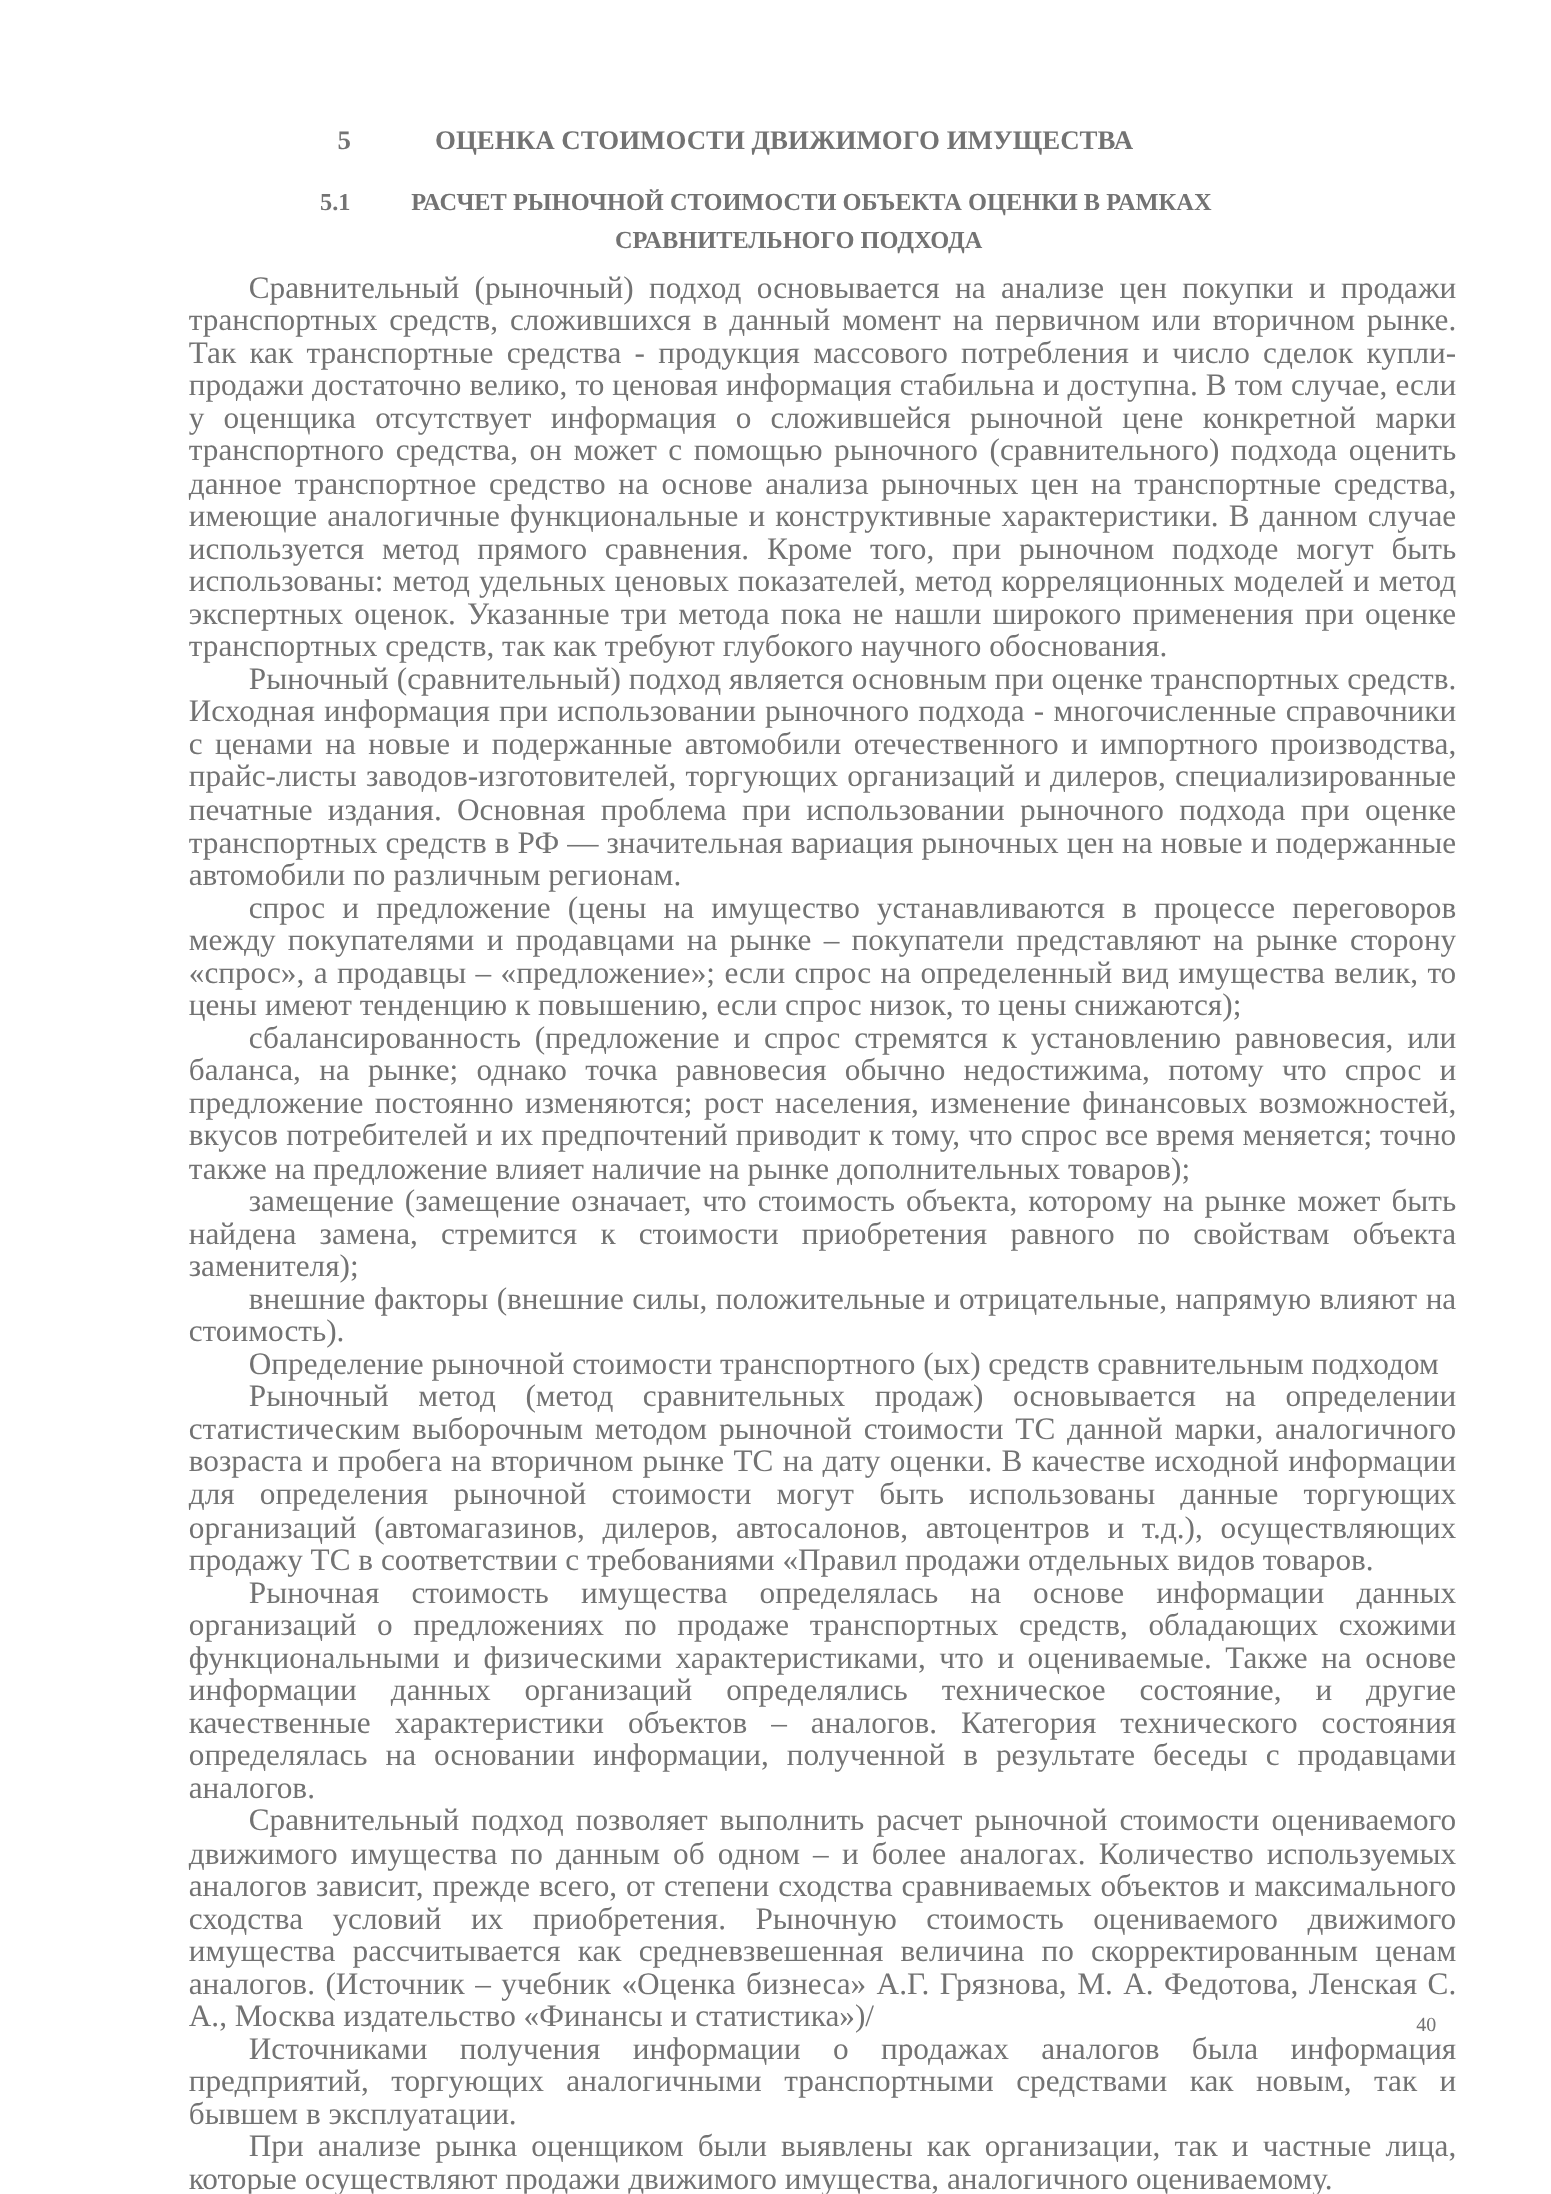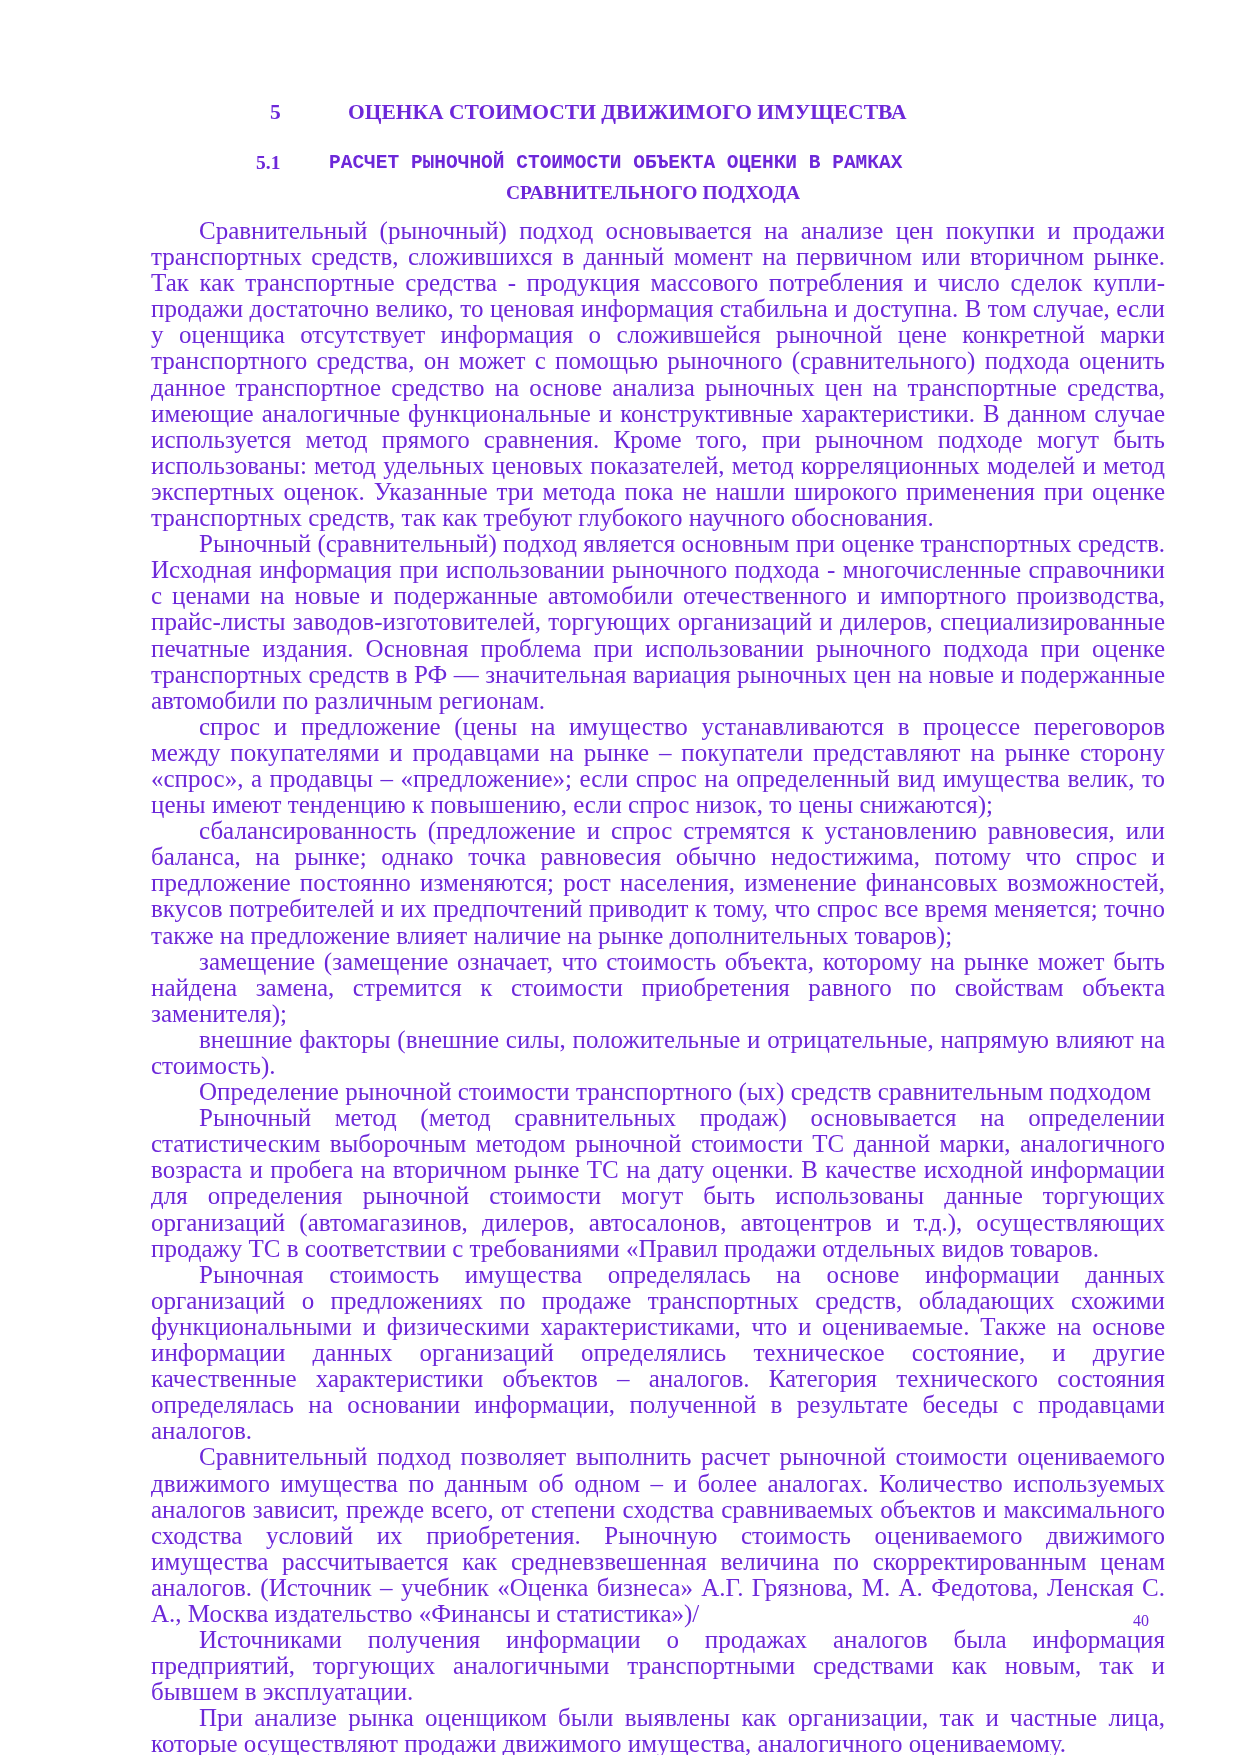--- a/index.html
+++ b/index.html
@@ -1,33 +1,33 @@
 <!DOCTYPE html>
 <html><head>
 <meta charset="utf-8">
 <style>
   html, body { margin: 0; padding: 0; background: #ffffff; }
   body { width: 1241px; height: 1755px; position: relative; overflow: hidden; }
   .page {
     position: absolute; left: 0; top: 0; width: 1241px; height: 1755px;
-    background: #ffffff; color: #6d28d9;
+    background: #ffffff; color: #737373;
     font-family: "Liberation Serif", "DejaVu Serif", serif;
   }
   .h1 {
     position: absolute; top: 100px; left: 270px; width: 800px;
     font-weight: bold; font-size: 21.5px; letter-spacing: 0px;
   }
   .h1 .num { display: inline-block; width: 78px; }
   .h2 {
     position: absolute; top: 148px; left: 256px; width: 880px;
     font-weight: bold; font-size: 19.5px; line-height: 30px;
   }
   .h2 .num { position: absolute; left: 0; top: 0; }
-  .h2 .t1 { position: absolute; left: 73px; top: 0; white-space: nowrap; font-family: Liberation Mono, monospace; }
-  .h2 .t2 { position: absolute; left: 250px; top: 30px; white-space: nowrap; text-align: center; }
+  .h2 .t1 { position: absolute; left: 73px; top: 0; white-space: nowrap; }
+  .h2 .t2 { position: absolute; left: 236px; top: 30px; white-space: nowrap; text-align: center; }
   .body {
     position: absolute; top: 218px; left: 151px; width: 1014px;
     font-size: 25px; line-height: 26.1px; text-align: justify;
     hyphens: manual;
   }
   .body p { margin: 0; text-indent: 0; }
   .body p.ind { text-indent: 48px; }
   .pagenum {
     position: absolute; top: 1612px; left: 1133px;
     font-size: 16px;

